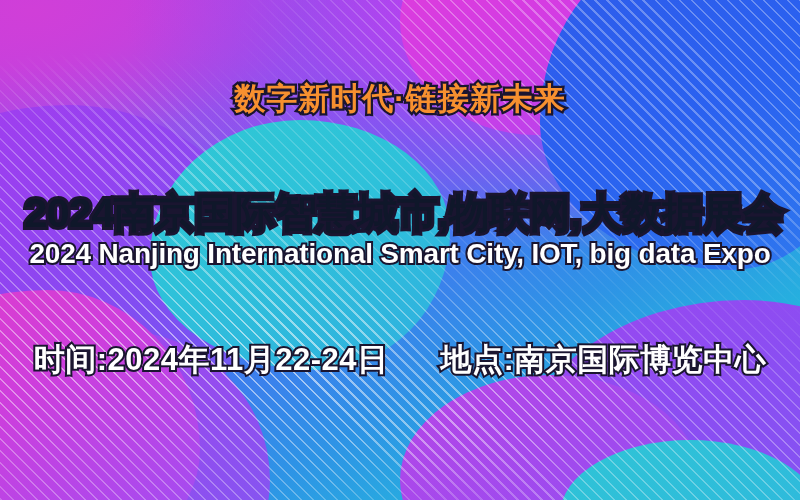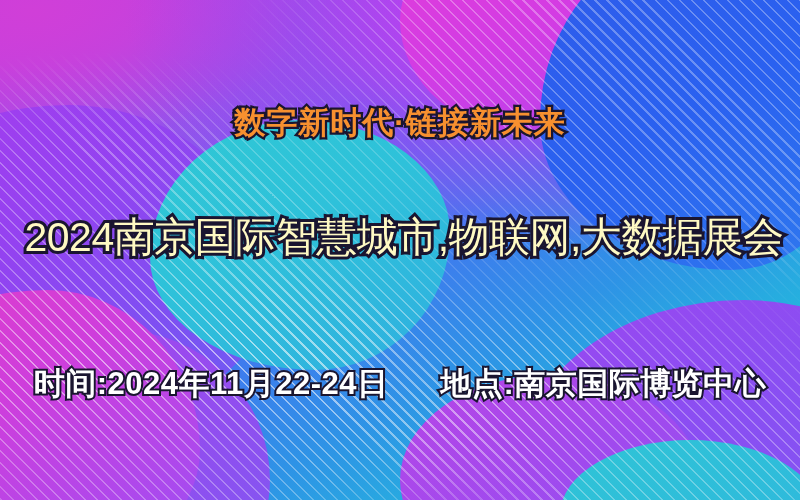--- a/index.html
+++ b/index.html
@@ -155,44 +155,43 @@
   .stripes.m-c {
     -webkit-mask-image: radial-gradient(42% 38% at 52% 74%, #000 0%, #000 30%, transparent 72%);
     mask-image: radial-gradient(42% 38% at 52% 74%, #000 0%, #000 30%, transparent 72%);
   }
 
   
   .content {
     position: absolute;
     inset: 0;
     text-align: center;
-    margin-top: 24px;
   }
 
   .tagline {
     position: absolute;
     top: 78px;
     left: 0; right: 0;
     font-size: 31px;
     font-weight: bold;
     letter-spacing: 1px;
     color: #F7902F;
     -webkit-text-stroke: 4.5px #1A1530;
     paint-order: stroke fill;
     white-space: nowrap;
   }
 
   .title-cn {
     position: absolute;
     top: 186px;
     left: 8px; right: 0;
     font-size: 41px;
-    font-weight: normal;
+    font-weight: bold;
     letter-spacing: -0.5px;
-    color: #fef9c3;
+    color: #0f172a;
     -webkit-text-stroke: 6px #1A1530;
     paint-order: stroke fill;
     white-space: nowrap;
   }
 
   .title-en {
     position: absolute;
     top: 238px;
     left: 0; right: 0;
     font-size: 28px;
@@ -247,20 +246,21 @@
   <div class="stripes m-bl"></div>
   <div class="stripes m-br"></div>
   <div class="stripes m-c"></div>
 
   <div class="content">
 
     <div class="tagline">数字新时代·链接新未来</div>
 
     <div class="title-cn">2024南京国际智慧城市,物联网,大数据展会</div>
 
+    <div class="title-en">2024 Nanjing International Smart City, IOT, big data Expo</div>
 
     <div class="info-row">
       <span class="info-item">时间:2024年11月22-24日</span>
       <span class="info-item">地点:南京国际博览中心</span>
     </div>
 
   </div>
 </div>
 
 </body></html>

